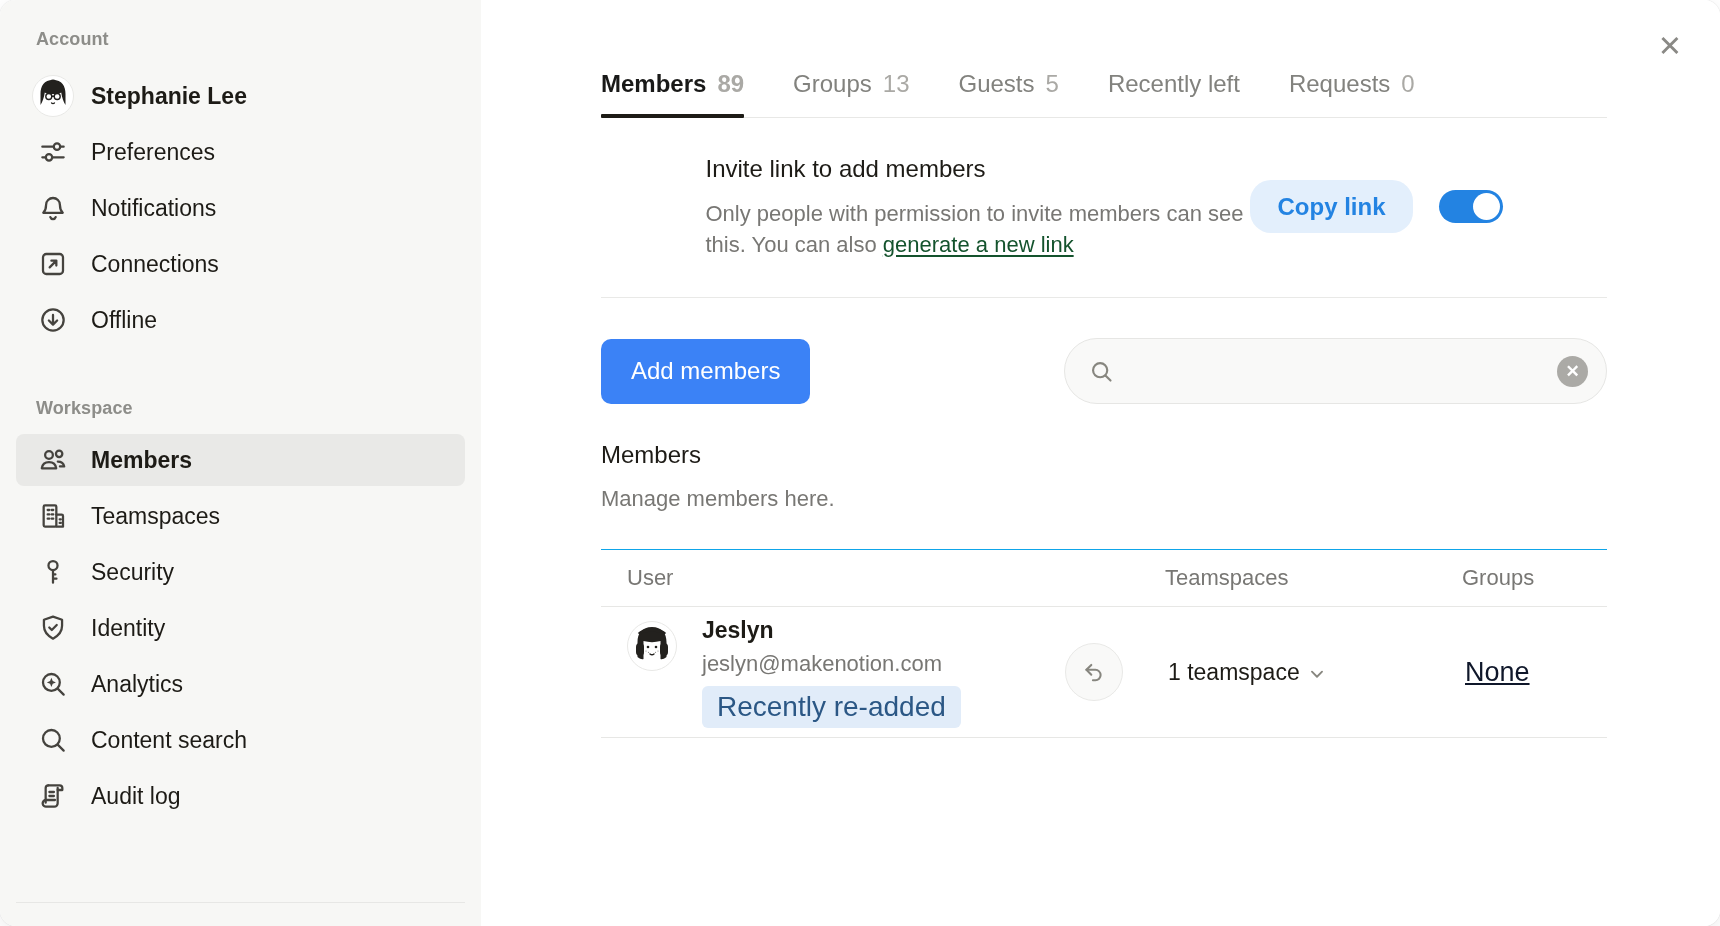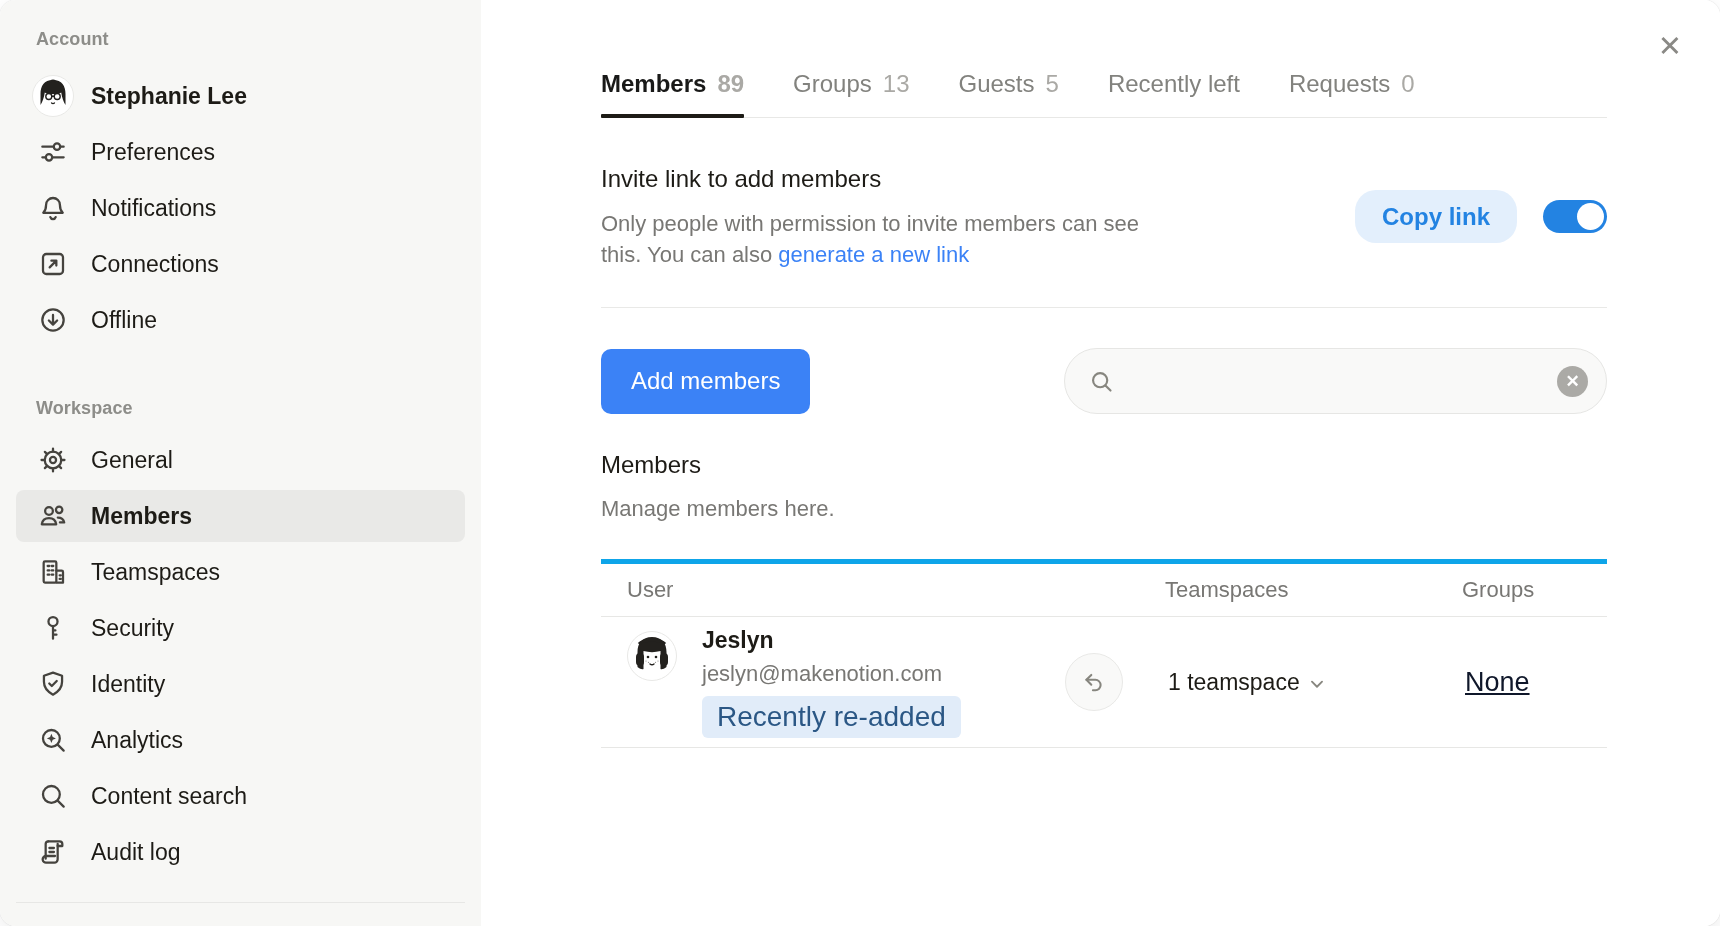--- a/index.html
+++ b/index.html
@@ -23,44 +23,44 @@
   .close-btn { position:absolute; top:26px; right:30px; width:40px; height:40px; border:none; background:transparent; color:#8a8985; font-size:29px; line-height:40px; text-align:center; cursor:pointer; }
   .content { margin:0 113px 0 120px; }
 
   .tabs { display:flex; gap:49px; margin-top:70px; border-bottom:1px solid #e8e8e6; }
   .tab { display:flex; gap:11px; align-items:baseline; font-size:24px; font-weight:400; color:#82827e; padding-bottom:19px; position:relative; cursor:pointer; white-space:nowrap; }
   .tab .count { color:#aaa9a5; }
   .tab .count:empty { display:none; }
   .tab.active { color:#191918; font-weight:600; }
   .tab.active::after { content:""; position:absolute; left:0; right:0; bottom:-1px; height:4px; background:#1d1b16; border-radius:1px; }
 
-  .invite { display:flex; justify-content:space-between; margin-top:47px; }
+  .invite { display:flex; justify-content:center; margin-top:37px; }
   .invite-title { font-size:24px; font-weight:500; color:#1d1b16; }
   .invite-desc { margin-top:15px; font-size:22px; line-height:31px; color:#787774; max-width:545px; }
-  .invite-desc a { color:#3b82f6; text-underline-offset:3px; cursor:pointer; }
+  .invite-desc a { color:#14532d; text-decoration:underline; text-underline-offset:3px; cursor:pointer; }
   .invite-controls { display:flex; align-items:center; gap:26px; margin-top:25px; align-self:flex-start; }
   .copy-link-btn { background:#e3effc; color:#2383e2; border:none; border-radius:21px; font-size:24px; font-weight:600; padding:12px 27px; height:53px; cursor:pointer; font-family:inherit; }
   .toggle { width:64px; height:33px; border-radius:17px; background:#2383e2; position:relative; cursor:pointer; flex:0 0 64px; }
   .toggle .knob { position:absolute; top:3px; right:3px; width:27px; height:27px; border-radius:50%; background:#fff; }
 
   .hdivider { border-top:1px solid #e9e9e7; margin-top:37px; }
 
   .actions-row { display:flex; justify-content:space-between; align-items:center; margin-top:40px; }
   .add-members-btn { background:#3b82f6; color:#fff; border:none; border-radius:10px; font-size:24px; font-weight:500; padding:0 30px; height:65px; cursor:pointer; font-family:inherit; }
   .search-pill { width:543px; height:66px; border:1px solid #e6e6e4; background:#f9f9f8; border-radius:33px; display:flex; align-items:center; padding:0 18px 0 23px; }
   .search-pill svg { width:27px; height:27px; color:#87867f; flex:0 0 27px; }
   .search-pill input { flex:1; border:none; outline:none; background:transparent; font-size:23px; margin:0 12px; font-family:inherit; color:#1d1b16; }
   .search-clear { width:31px; height:31px; border:none; border-radius:50%; background:#abaaa6; color:#fff; font-size:17px; font-weight:700; line-height:31px; text-align:center; cursor:pointer; flex:0 0 31px; }
 
   .members-h { margin-top:37px; font-size:24px; font-weight:500; color:#1d1b16; }
   .members-sub { margin-top:17px; font-size:22px; color:#787774; }
 
   .table { margin-top:37px; }
   .t-grid { display:grid; grid-template-columns:464px 100px 297px 1fr; align-items:center; }
-  .t-head { border-top:5px solid #0ea5e9; border-bottom:1px solid #e7e7e5; height:58px; font-size:22px; color:#787774; }
+  .t-head { border-top:1px solid #0ea5e9; border-bottom:1px solid #e7e7e5; height:58px; font-size:22px; color:#787774; }
   .t-head .h-user { padding-left:26px; }
   .t-row { border-bottom:1px solid #e7e7e5; height:131px; }
   .cell-user { display:flex; align-items:flex-end; padding-left:26px; }
   .avatar-m { width:50px; height:50px; flex:0 0 50px; margin-right:25px; align-self:flex-start; margin-top:4px; }
   .user-name { font-size:23px; font-weight:700; color:#1d1b16; }
   .user-email { font-size:22px; color:#787774; margin-top:7px; }
   .badge { display:inline-block; margin-top:9px; background:#e1ecf9; color:#2b5785; font-size:28px; padding:5px 15px; border-radius:6px; }
   .undo-btn { width:58px; height:58px; border-radius:50%; border:1px solid #e9e9e7; background:#f9f9f8; color:#87867f; display:flex; align-items:center; justify-content:center; cursor:pointer; }
   .undo-btn svg { width:26px; height:26px; }
   .cell-ts { display:flex; align-items:center; gap:6px; font-size:23px; color:#1d1b16; padding-left:3px; cursor:pointer; }
@@ -124,30 +124,20 @@
         <svg viewBox="0 0 24 24" fill="none" stroke="currentColor" stroke-width="1.7" stroke-linecap="round" stroke-linejoin="round">
           <circle cx="12" cy="12" r="8"></circle>
           <path d="M12 8.2v7M8.9 12.4L12 15.5l3.1-3.1"></path>
         </svg>
       </span>
       <span>Offline</span>
     </div>
 
     <div class="side-section-title ws">Workspace</div>
 
-    <div class="side-item">
-      <span class="ic">
-        <svg viewBox="0 0 24 24" fill="none" stroke="currentColor" stroke-width="1.7" stroke-linecap="round">
-          <circle cx="12" cy="12" r="6.2"></circle>
-          <circle cx="12" cy="12" r="2.3"></circle>
-          <path d="M12 5.8V3.4M12 20.6v-2.4M18.2 12h2.4M3.4 12h2.4M16.4 7.6l1.7-1.7M5.9 18.1l1.7-1.7M16.4 16.4l1.7 1.7M5.9 5.9l1.7 1.7"></path>
-        </svg>
-      </span>
-      <span>General</span>
-    </div>
 
     <div class="side-item selected">
       <span class="ic">
         <svg viewBox="0 0 24 24" fill="none" stroke="currentColor" stroke-width="1.7" stroke-linecap="round" stroke-linejoin="round">
           <circle cx="9" cy="8.3" r="2.9"></circle>
           <circle cx="16.6" cy="7.4" r="2.4"></circle>
           <path d="M3.6 18.2c.4-2.9 2.6-4.6 5.4-4.6s5 1.7 5.4 4.6z"></path>
           <path d="M15.6 13.2c2.6 0 4.4 1.4 4.8 3.6h-3.2"></path>
         </svg>
       </span>

